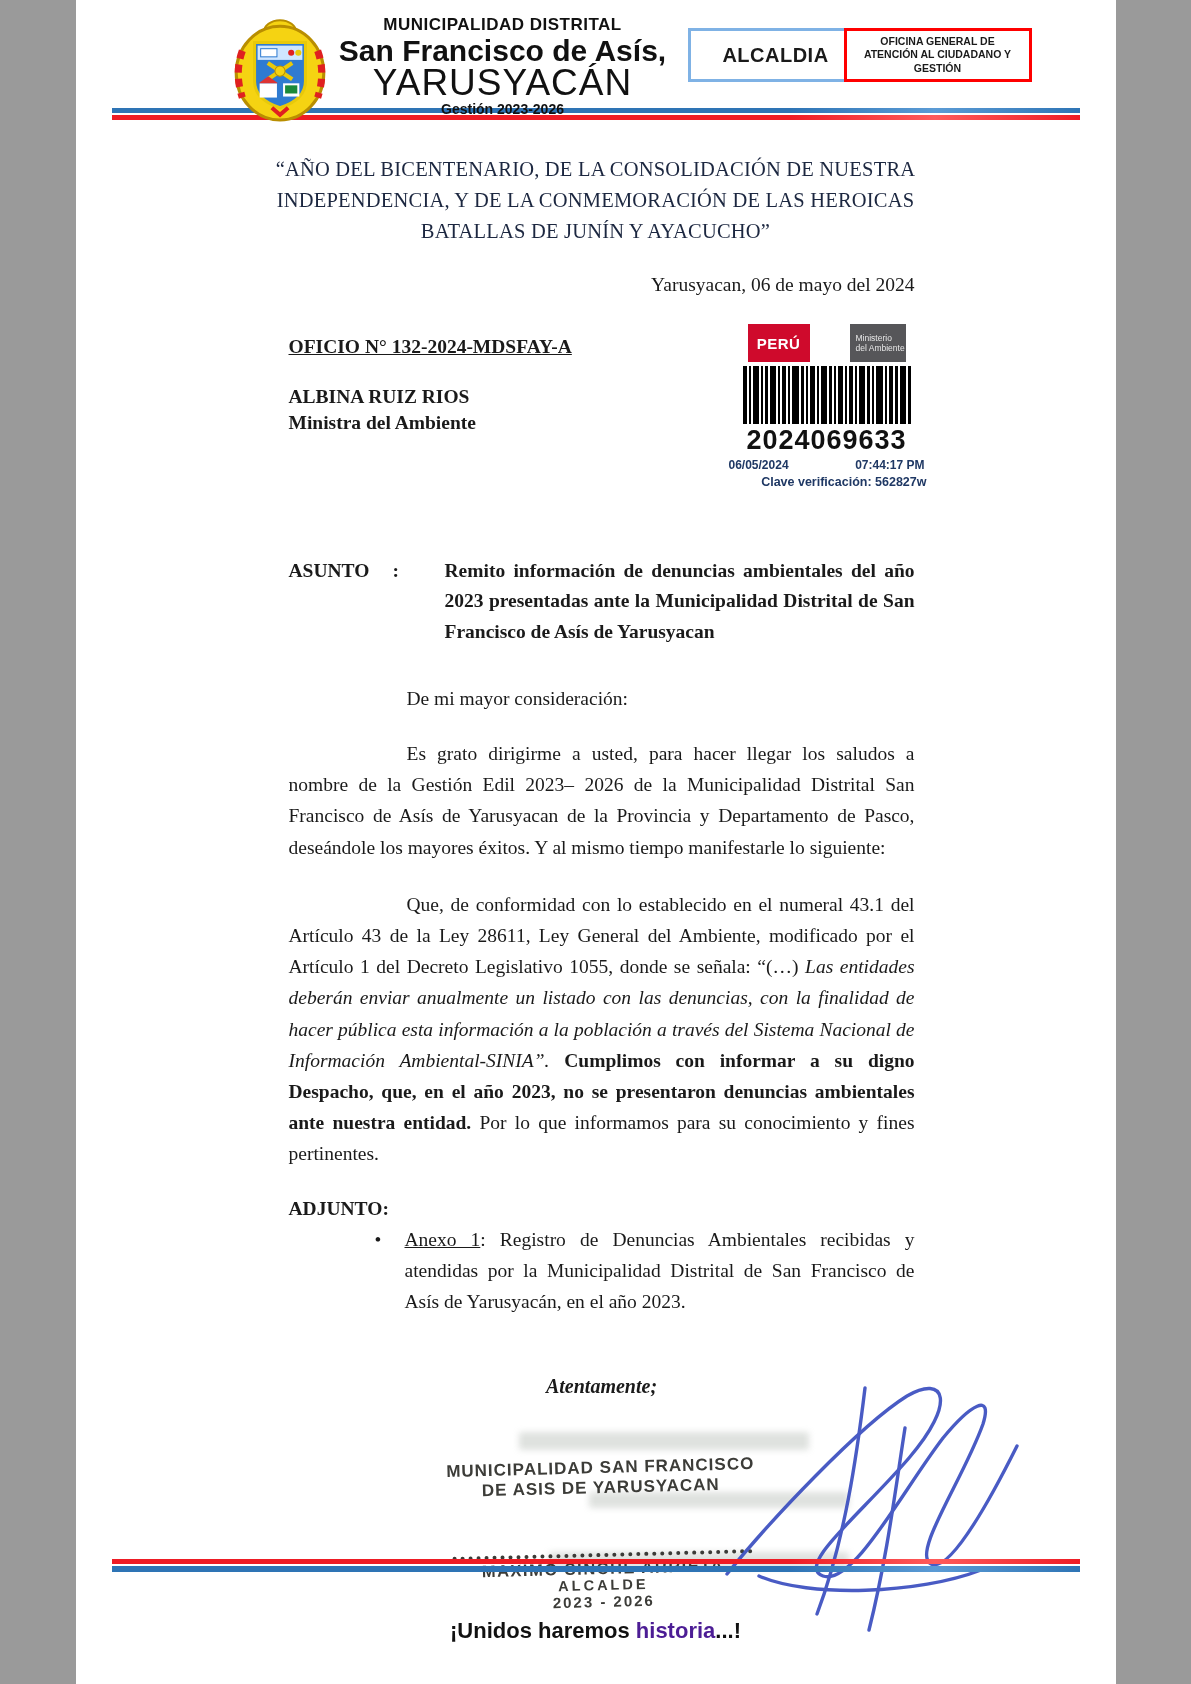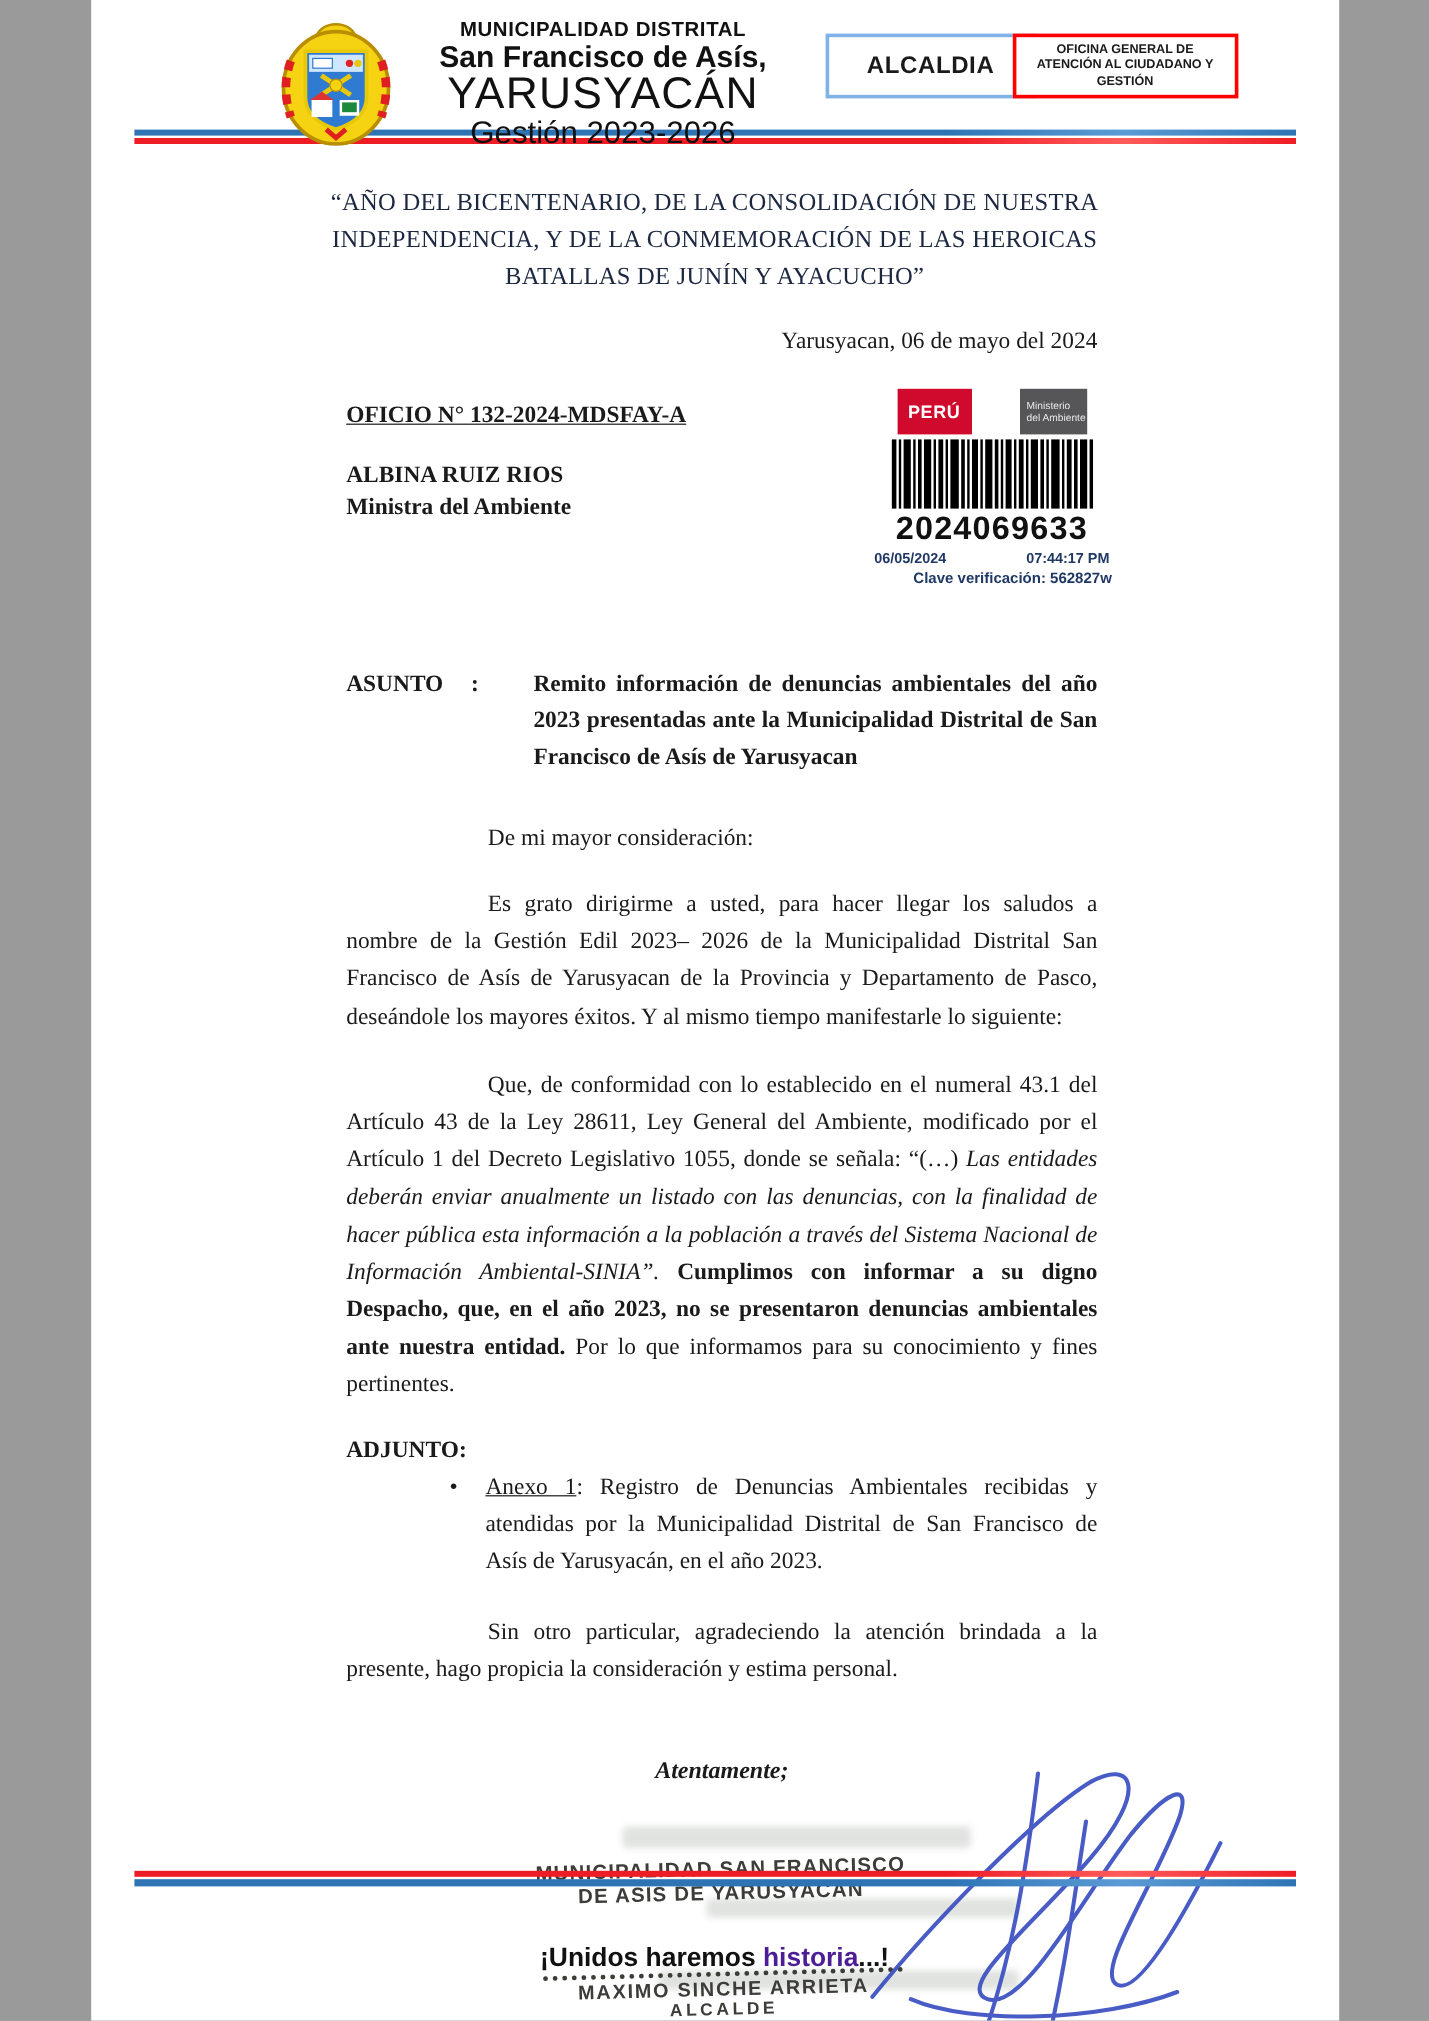--- a/index.html
+++ b/index.html
@@ -11,23 +11,23 @@
     font-family:"Liberation Serif", serif;
     color:#1a1a1a;
     overflow:hidden;
   }
   
   .header{position:relative;height:108px;}
   .logo{position:absolute;left:148px;top:10px;width:112px;height:112px;}
   .brand{position:absolute;left:252px;top:16px;width:350px;text-align:center;
          font-family:"Liberation Sans",sans-serif;color:#111;line-height:1.05;}
   .brand-l1{font-size:17px;font-weight:700;letter-spacing:.5px;}
-  .brand-l2{font-size:25px;font-weight:700;margin-top:1px;}
+  .brand-l2{font-size:30px;font-weight:700;margin-top:1px;}
   .brand-l3{font-size:37px;font-weight:400;letter-spacing:1px;margin-top:-2px;}
-  .brand-l4{font-size:26px;font-weight:400;margin-top:-1px;}
+  .brand-l4{font-size:14px;font-weight:700;margin-top:-1px;}
   .hbox{position:absolute;top:28px;height:54px;display:flex;align-items:center;justify-content:center;
         font-family:"Liberation Sans",sans-serif;font-weight:700;background:#fff;box-sizing:border-box;text-align:center;}
   .box-alcaldia{left:612px;width:176px;border:3px solid #7fb2e5;font-size:20px;letter-spacing:.5px;text-align:center;}
   .box-oficina{left:768px;width:188px;border:3px solid #ff0000;font-size:10.5px;line-height:1.25;padding:2px 14px;}
   .rule{height:5px;margin:0 36px;}
   .rule-blue{background:linear-gradient(90deg,#2e74b5 70%,#5b9bd5 85%,#2e74b5);}
   .rule-red{background:linear-gradient(90deg,#ee1c25 70%,#ff5b5b 85%,#ee1c25);margin-top:2px;}
   
   .doc-title{margin:34px auto 0;width:700px;text-align:center;
              color:#1c2740;font-size:20.5px;line-height:1.5;letter-spacing:.2px;}
@@ -204,21 +204,20 @@
     <p class="para p-first">Es grato dirigirme a usted, para hacer llegar los saludos a nombre de la Gestión Edil 2023– 2026 de la Municipalidad Distrital San Francisco de Asís de Yarusyacan de la Provincia y Departamento de Pasco, deseándole los mayores éxitos. Y al mismo tiempo manifestarle lo siguiente:</p>
 
     <p class="para p-norm"><span>Que, de conformidad con lo establecido en el numeral 43.1 del Artículo 43 de la Ley 28611, Ley General del Ambiente, modificado por el Artículo 1 del Decreto Legislativo 1055, donde se señala: “(…) </span><span class="i">Las entidades deberán enviar anualmente un listado con las denuncias, con la finalidad de hacer pública esta información a la población a través del Sistema Nacional de Información Ambiental-SINIA”.</span><span class="b"> Cumplimos con informar a su digno Despacho, que, en el año 2023, no se presentaron denuncias ambientales ante nuestra entidad.</span><span> Por lo que informamos para su conocimiento y fines pertinentes.</span></p>
 
     <div class="adjunto">ADJUNTO:</div>
     <div class="bullet-row">
       <div class="bullet-dot">•</div>
       <div class="bullet-text"><span class="u">Anexo 1</span><span>: Registro de Denuncias Ambientales recibidas y atendidas por la Municipalidad Distrital de San Francisco de Asís de Yarusyacán, en el año 2023.</span></div>
     </div>
 
-    <p class="para closing">Sin otro particular, agradeciendo la atención brindada a la presente, hago propicia la consideración y estima personal.</p>
 
     <div class="atentamente">Atentamente;</div>
 
     <div class="sig-zone">
       <div class="ghost" style="left:230px;top:30px;width:290px;height:18px;"></div>
       <div class="ghost" style="left:300px;top:90px;width:260px;height:16px;"></div>
       <div class="ghost" style="left:260px;top:150px;width:300px;height:16px;"></div>
 
       <div class="sig-stamp">
         <div class="sig-org">MUNICIPALIDAD SAN FRANCISCO</div>

